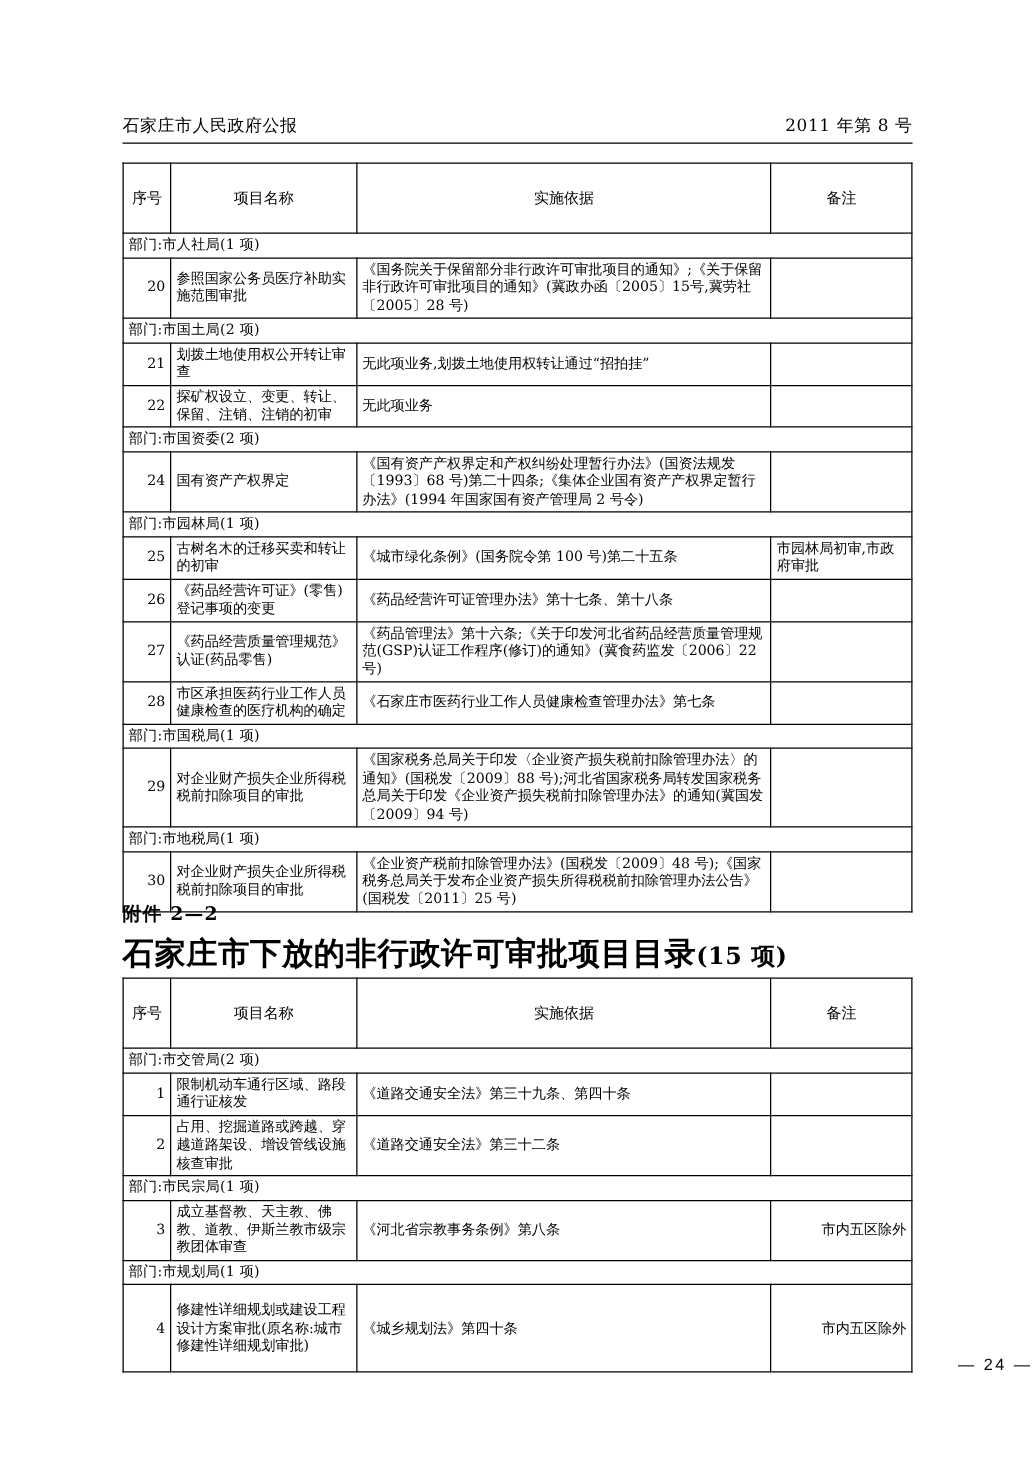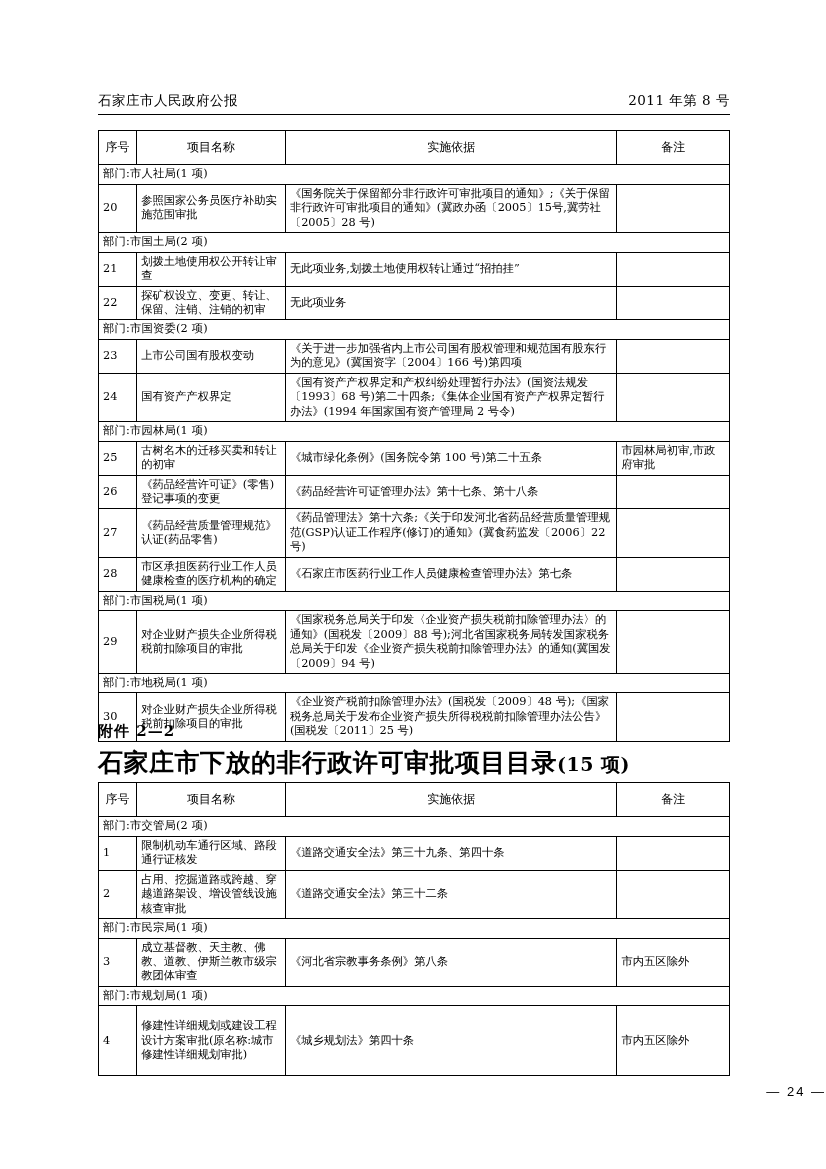--- a/index.html
+++ b/index.html
@@ -64,32 +64,32 @@
     padding: 2px 4px;
     font-size: 11.3px;
     line-height: 1.28;
     vertical-align: middle;
     font-family: "DejaVu Serif", serif;
   }
   table.doc th {
     text-align: center;
     font-weight: normal;
     font-size: 12px;
-    padding: 9px 4px;
+    padding: 20px 4px;
   }
   .c-seq { width: 38px; text-align: center; }
   .c-name { width: 148px; }
   .c-basis { width: 330px; }
   .c-note { width: 112px; }
   .dept-row td {
     font-size: 11.8px;
     padding: 3px 5px;
     letter-spacing: 0.2px;
   }
-  .cell-center { text-align: left; }
+  .cell-center { text-align: right; }
   
   .attach-label {
     position: absolute;
     left: 98px;
     font-size: 15px;
     font-weight: bold;
     letter-spacing: 1px;
     font-family: "DejaVu Serif", serif;
   }
   .attach-title {
@@ -166,26 +166,20 @@
         <tr>
           <td class="cell-center">22</td>
           <td>探矿权设立、变更、转让、保留、注销、注销的初审</td>
           <td>无此项业务</td>
           <td></td>
         </tr>
         <tr class="dept-row">
           <td colspan="4">部门:市国资委(2 项)</td>
         </tr>
         <tr>
-          <td class="cell-center">23</td>
-          <td>上市公司国有股权变动</td>
-          <td>《关于进一步加强省内上市公司国有股权管理和规范国有股东行为的意见》(冀国资字〔2004〕166 号)第四项</td>
-          <td></td>
-        </tr>
-        <tr>
           <td class="cell-center">24</td>
           <td>国有资产产权界定</td>
           <td>《国有资产产权界定和产权纠纷处理暂行办法》(国资法规发〔1993〕68 号)第二十四条;《集体企业国有资产产权界定暂行办法》(1994 年国家国有资产管理局 2 号令)</td>
           <td></td>
         </tr>
         <tr class="dept-row">
           <td colspan="4">部门:市园林局(1 项)</td>
         </tr>
         <tr>
           <td class="cell-center">25</td>

